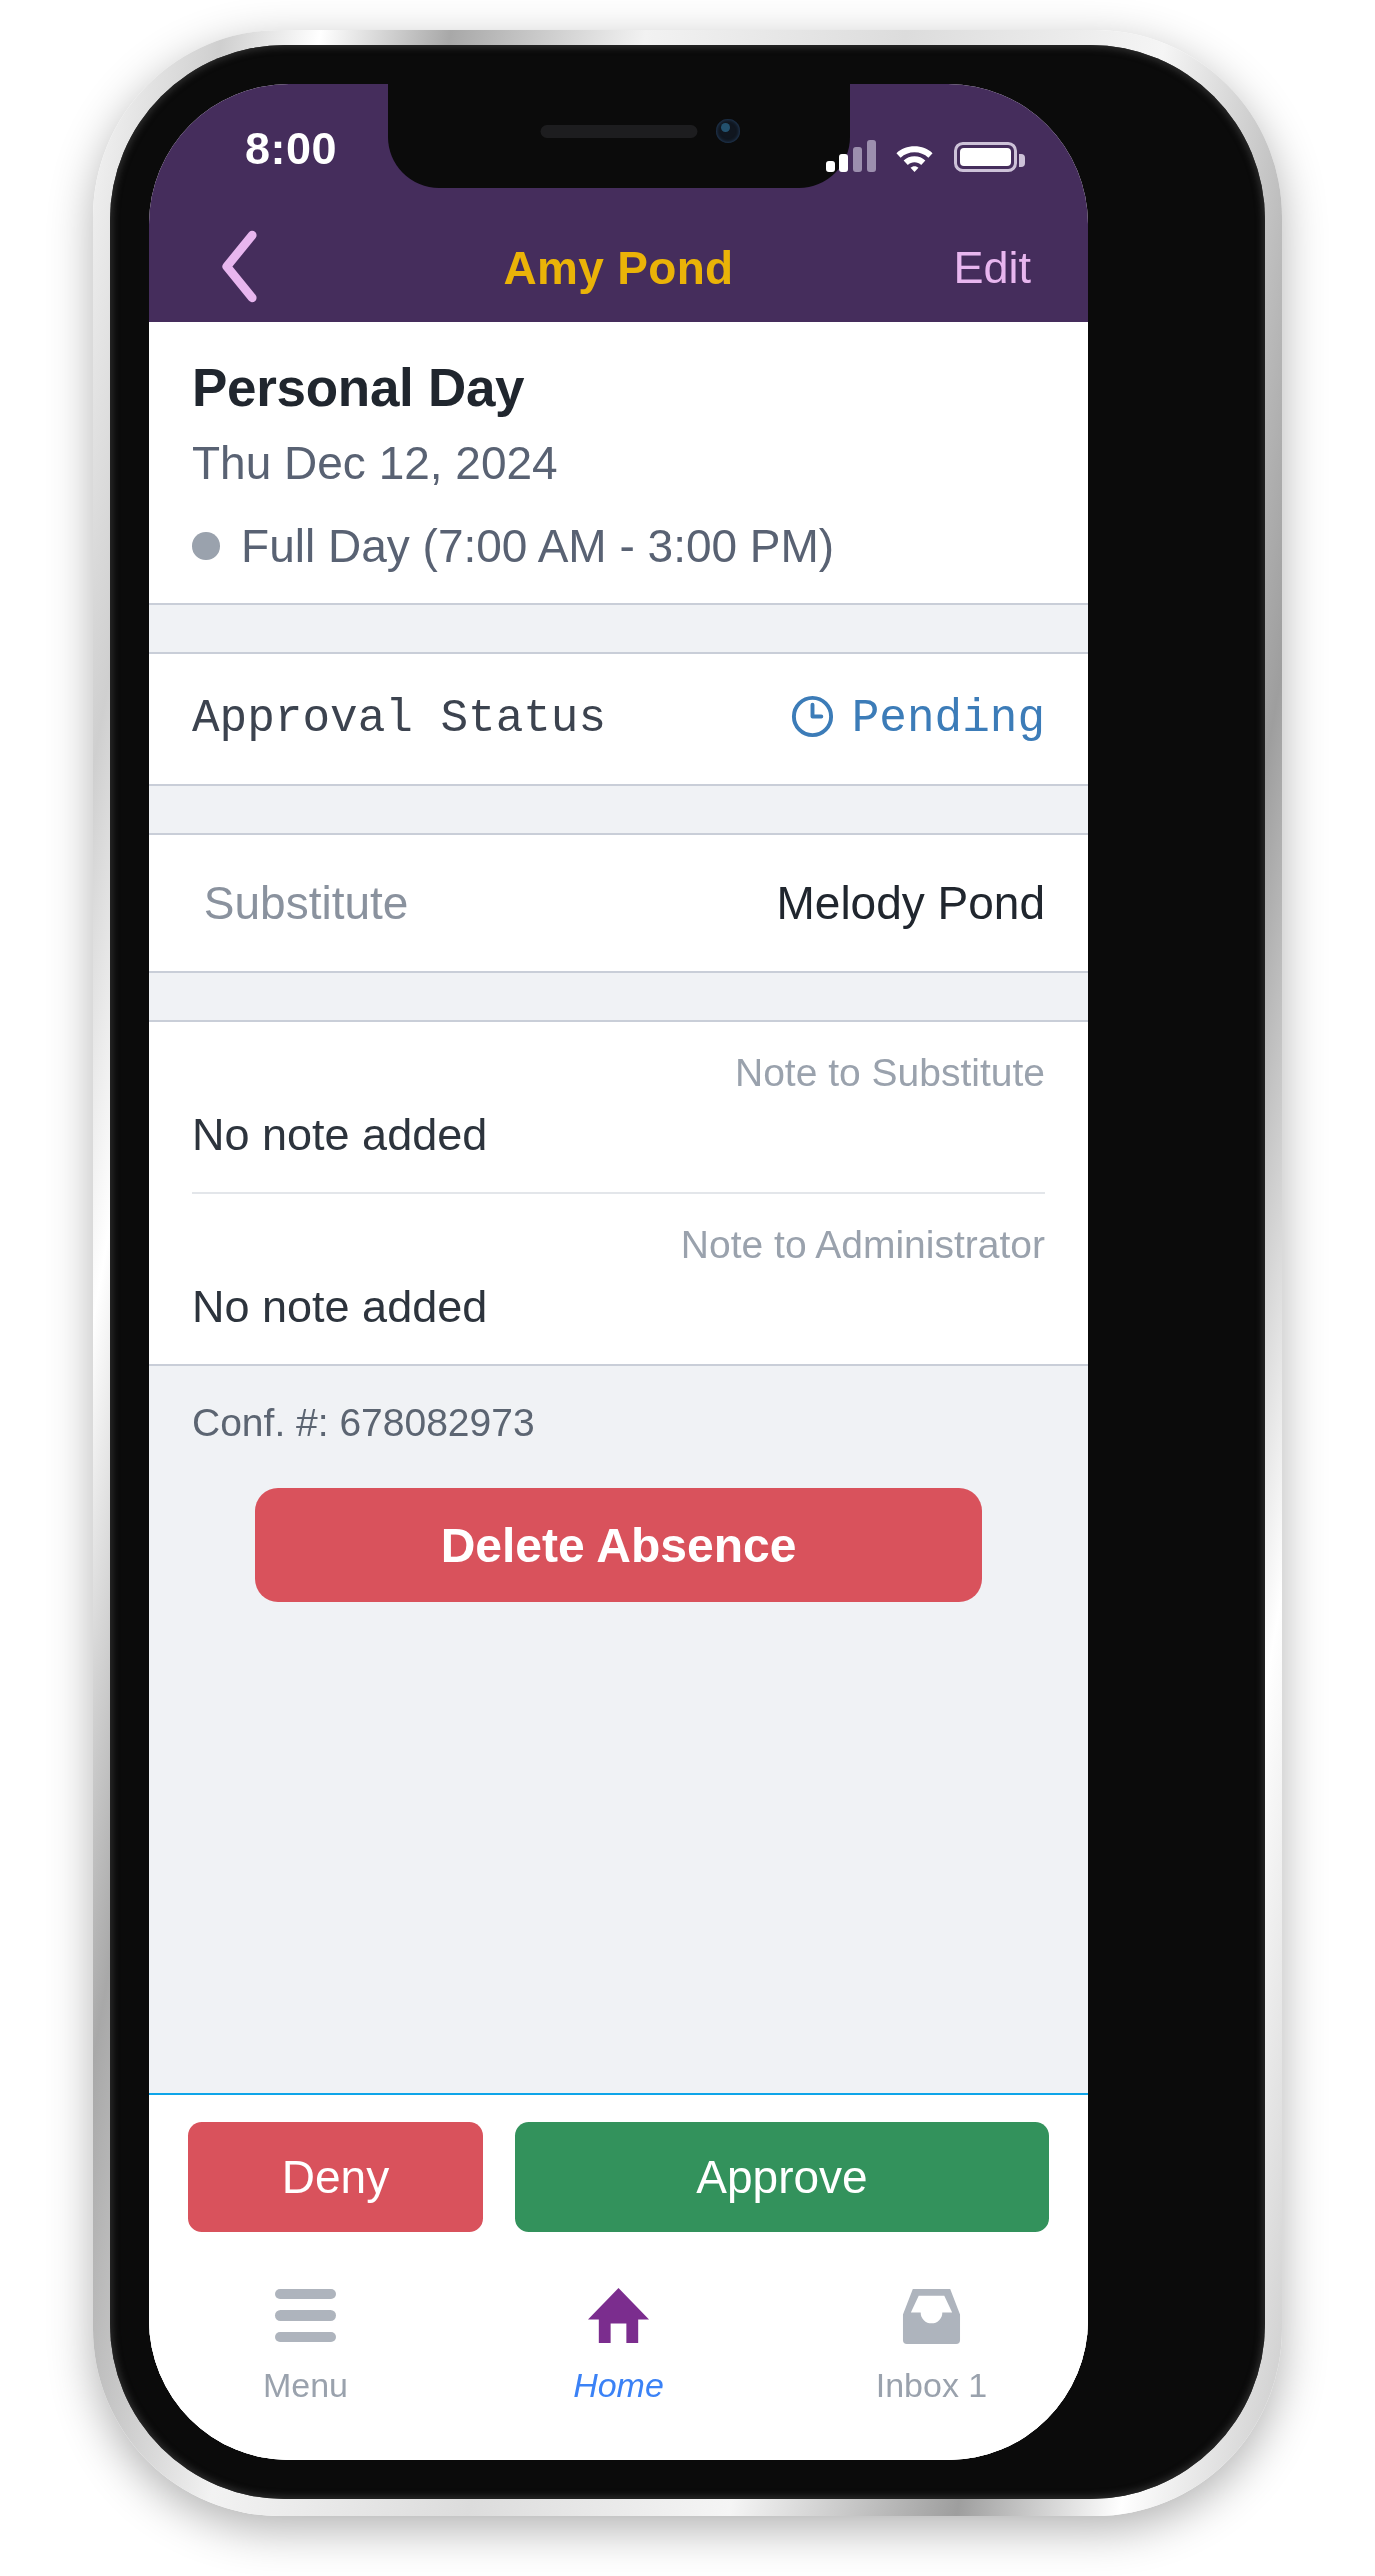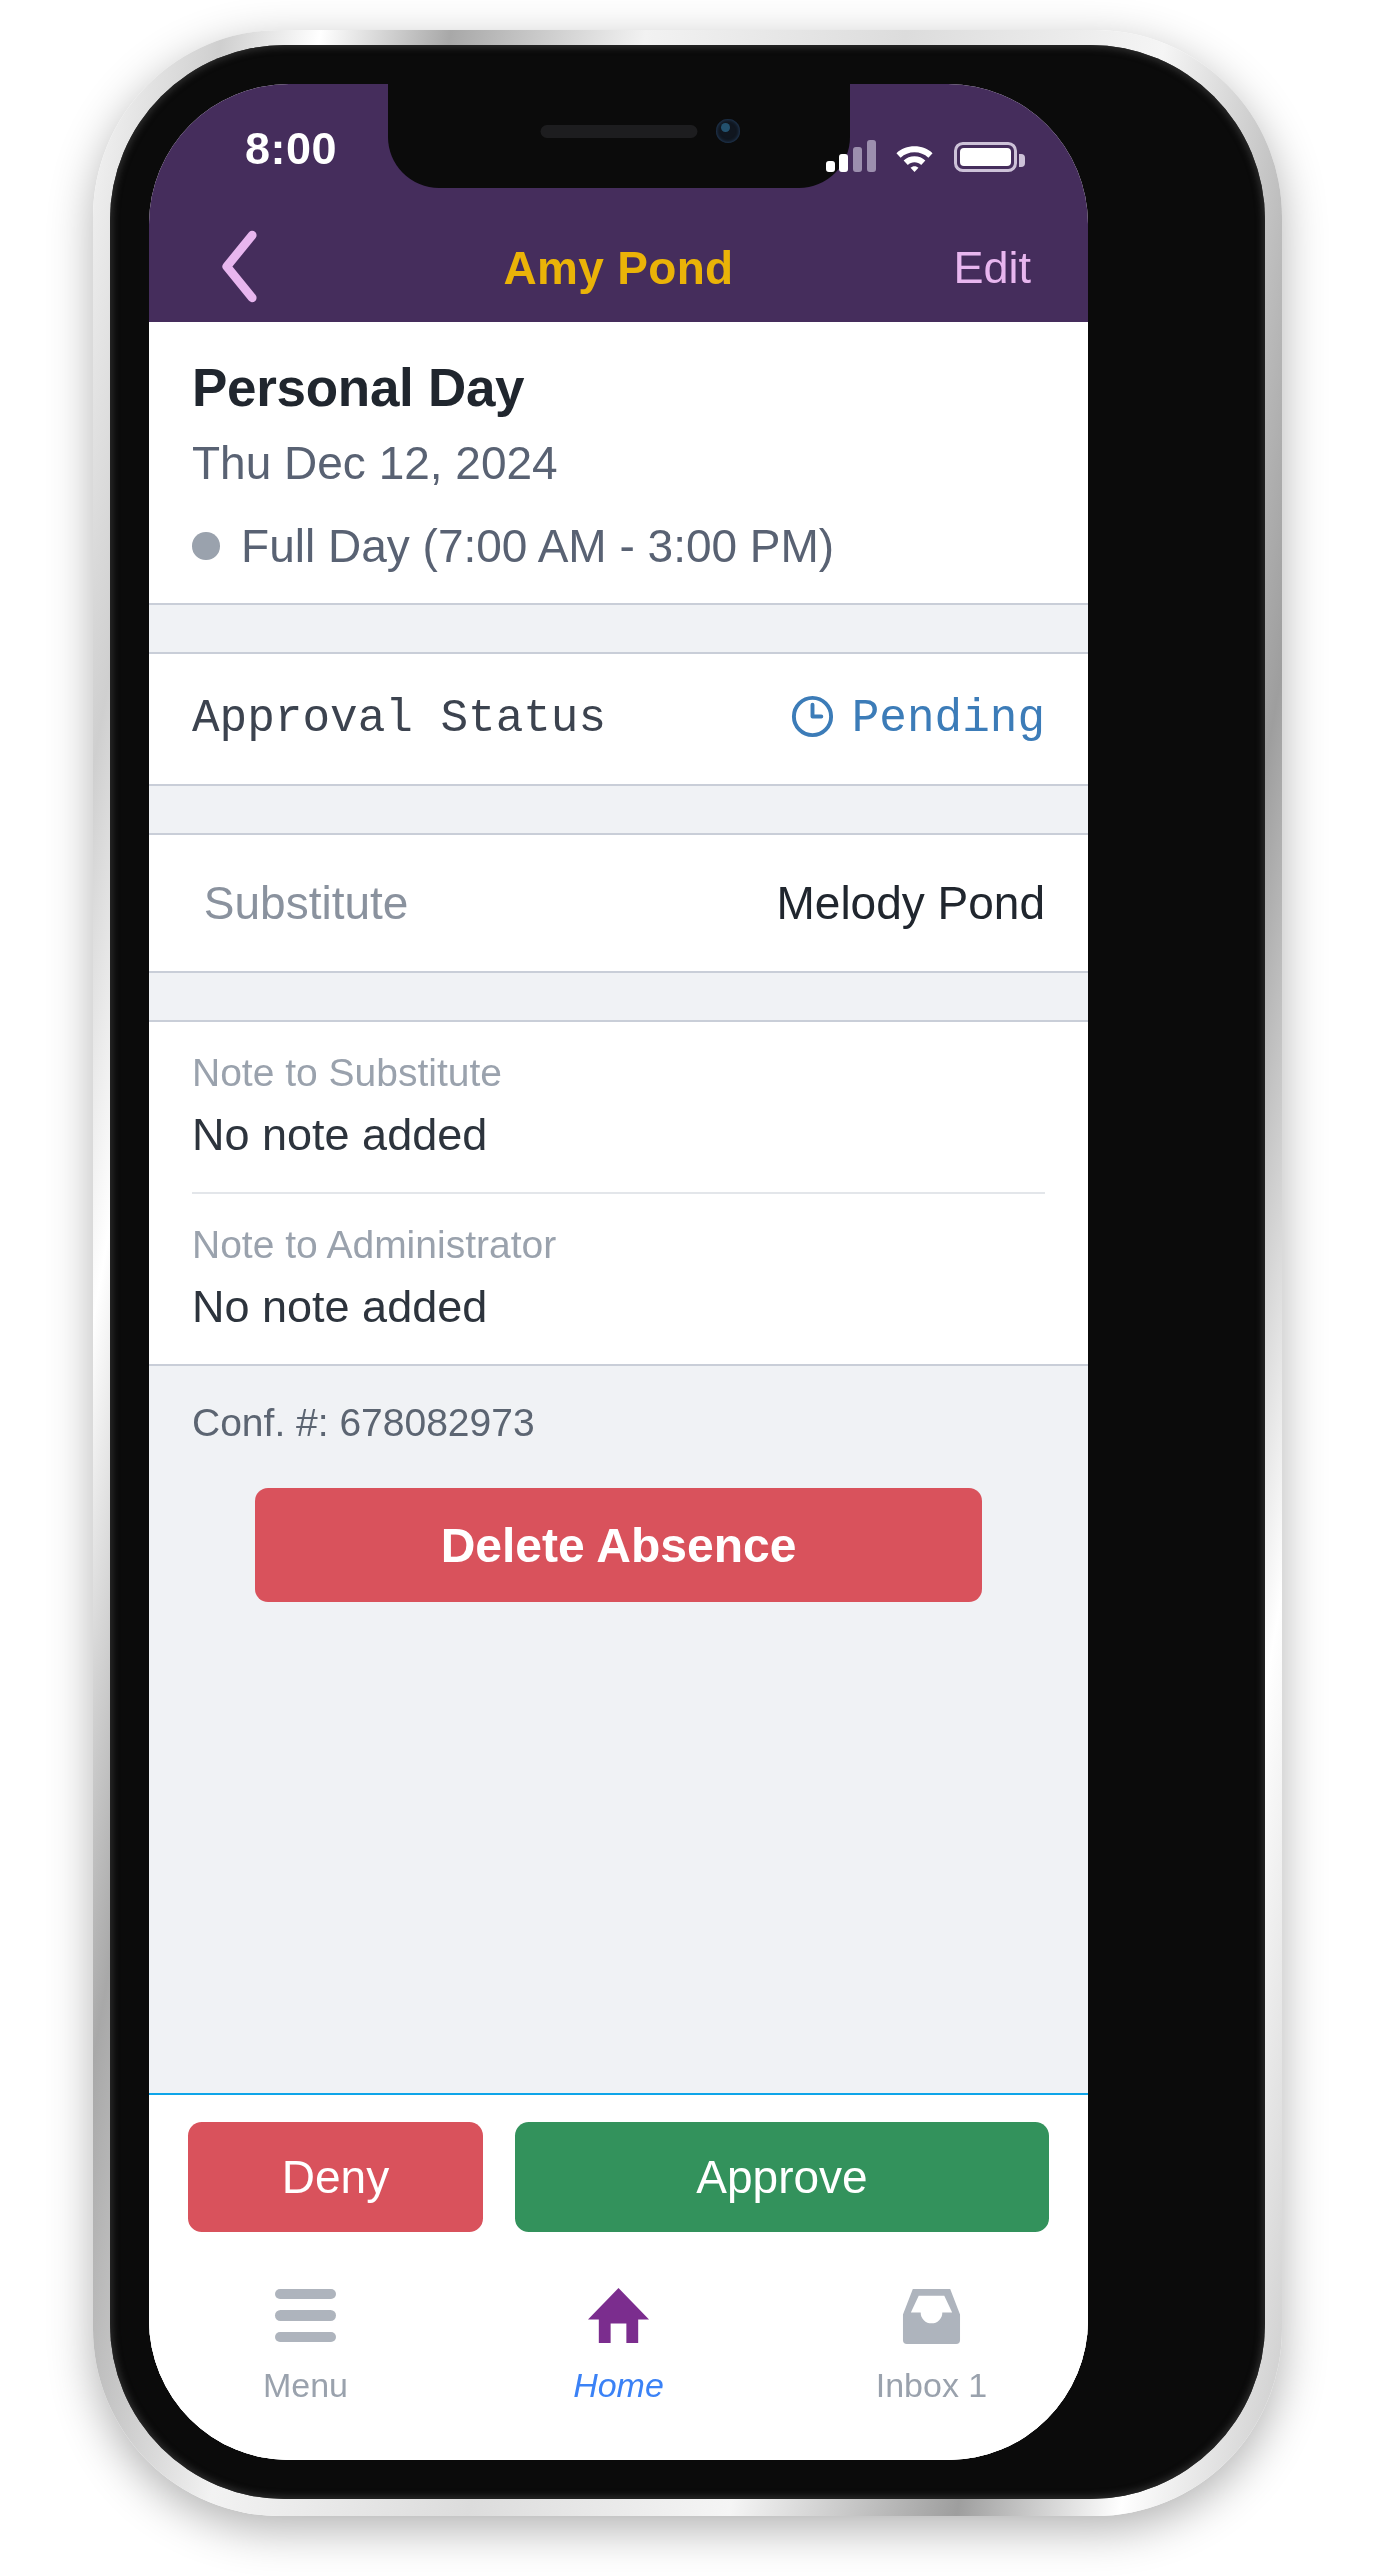--- a/index.html
+++ b/index.html
@@ -148,33 +148,33 @@
   #substitute-row{
     display:flex;align-items:center;justify-content:space-between;
     padding:41px 43px;background:#fff;
   }
   #substitute-label{font-size:46px;color:#8a929e;padding-left:11.8px;}
   #substitute-value{font-size:46px;color:#20262e;}
 
   
   .note-block{padding:29.5px 43px 31px 43px;background:#fff;}
   .note-divider{height:2px;background:#e3e6ea;margin:0 43px;}
-  .note-label{font-size:39px;color:#9aa2ad;}
+  .note-label{font-size:39px;color:#9aa2ad;text-align:right;}
   .note-value{margin-top:13.8px;font-size:45px;color:#2d343d;}
 
   
   #conf-section{
     background:#f0f2f5;flex:1 1 auto;
     border-top:2px solid #c9ced8;
     padding:35px 43px 0 43px;
   }
   #conf-number{font-size:39px;color:#5c6572;}
   #delete-absence-button{
     margin:43px auto 0 auto;
-    width:727px;height:114px;border-radius:13px;
+    width:727px;height:114px;border-radius:23px;
     background:#d9525c;color:#fff;
     font-size:48px;font-weight:bold;
     display:flex;align-items:center;justify-content:center;
     cursor:pointer;border:none;
   }
 
   
   #action-bar{
     background:#fff;padding:27.5px 39px 25.5px 39px;
     display:flex;gap:32px;flex:0 0 auto;

